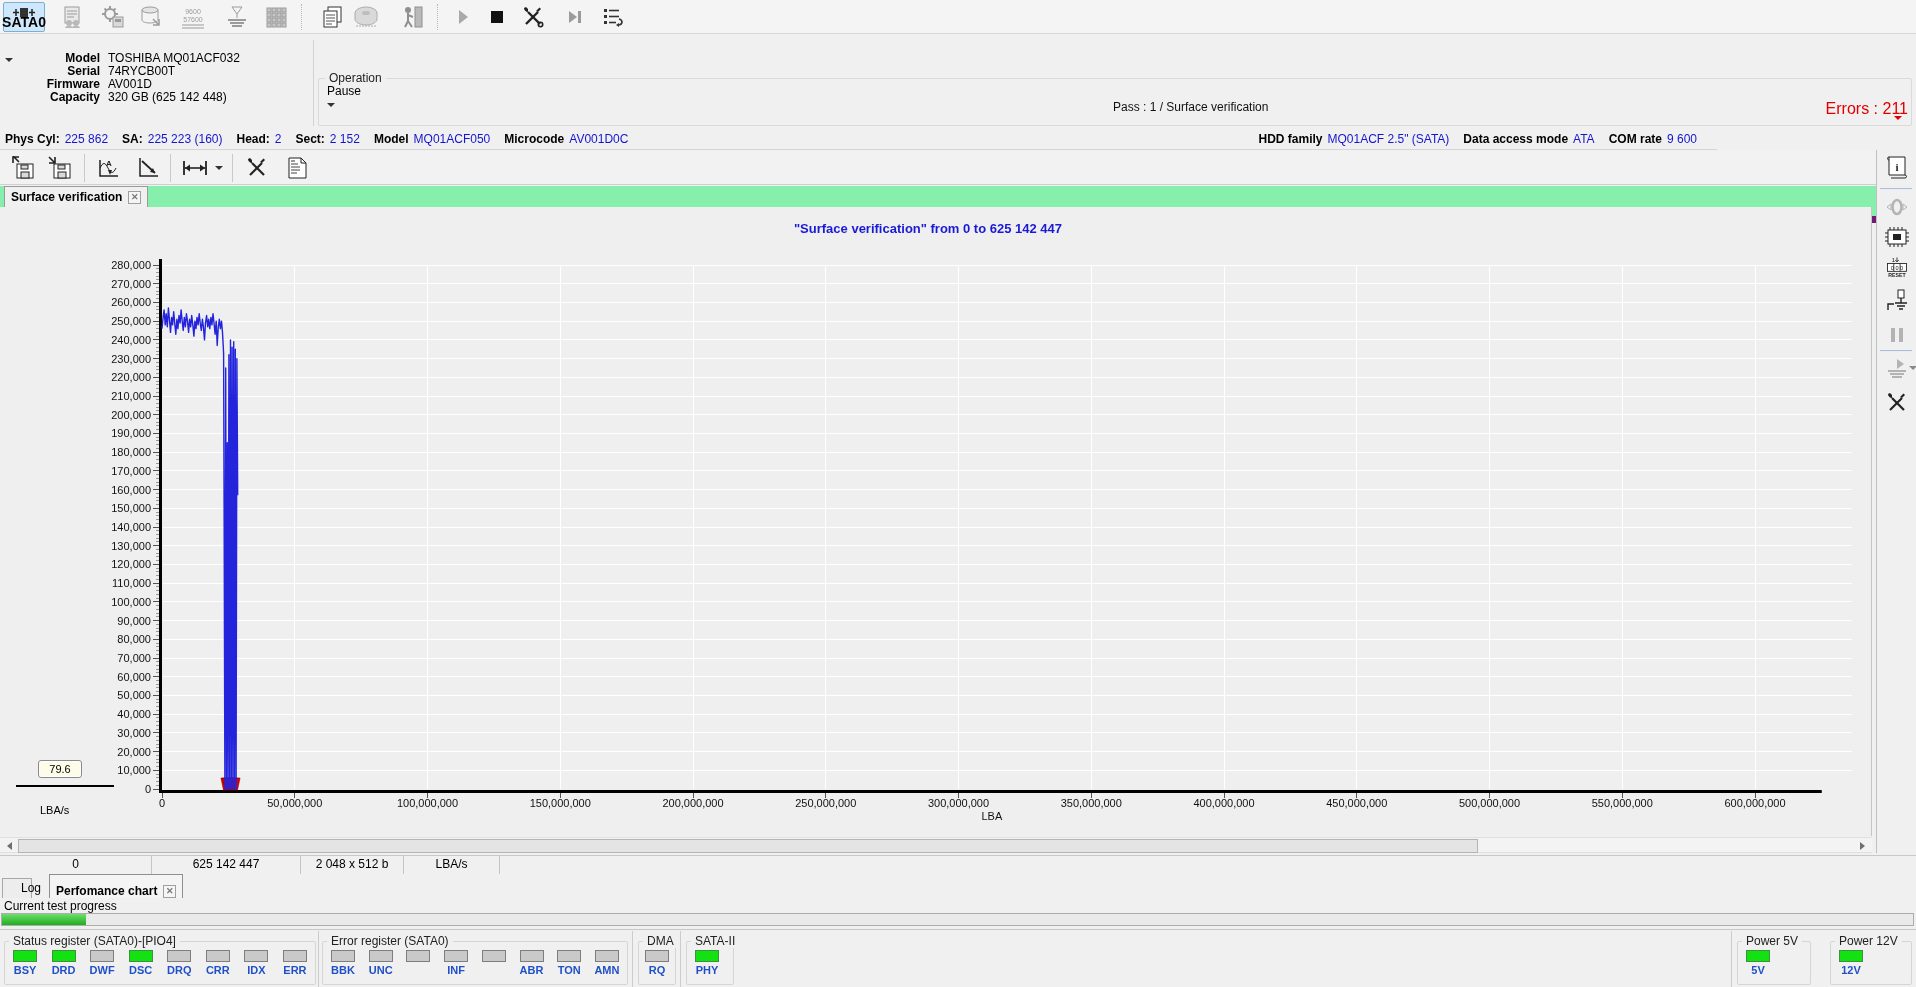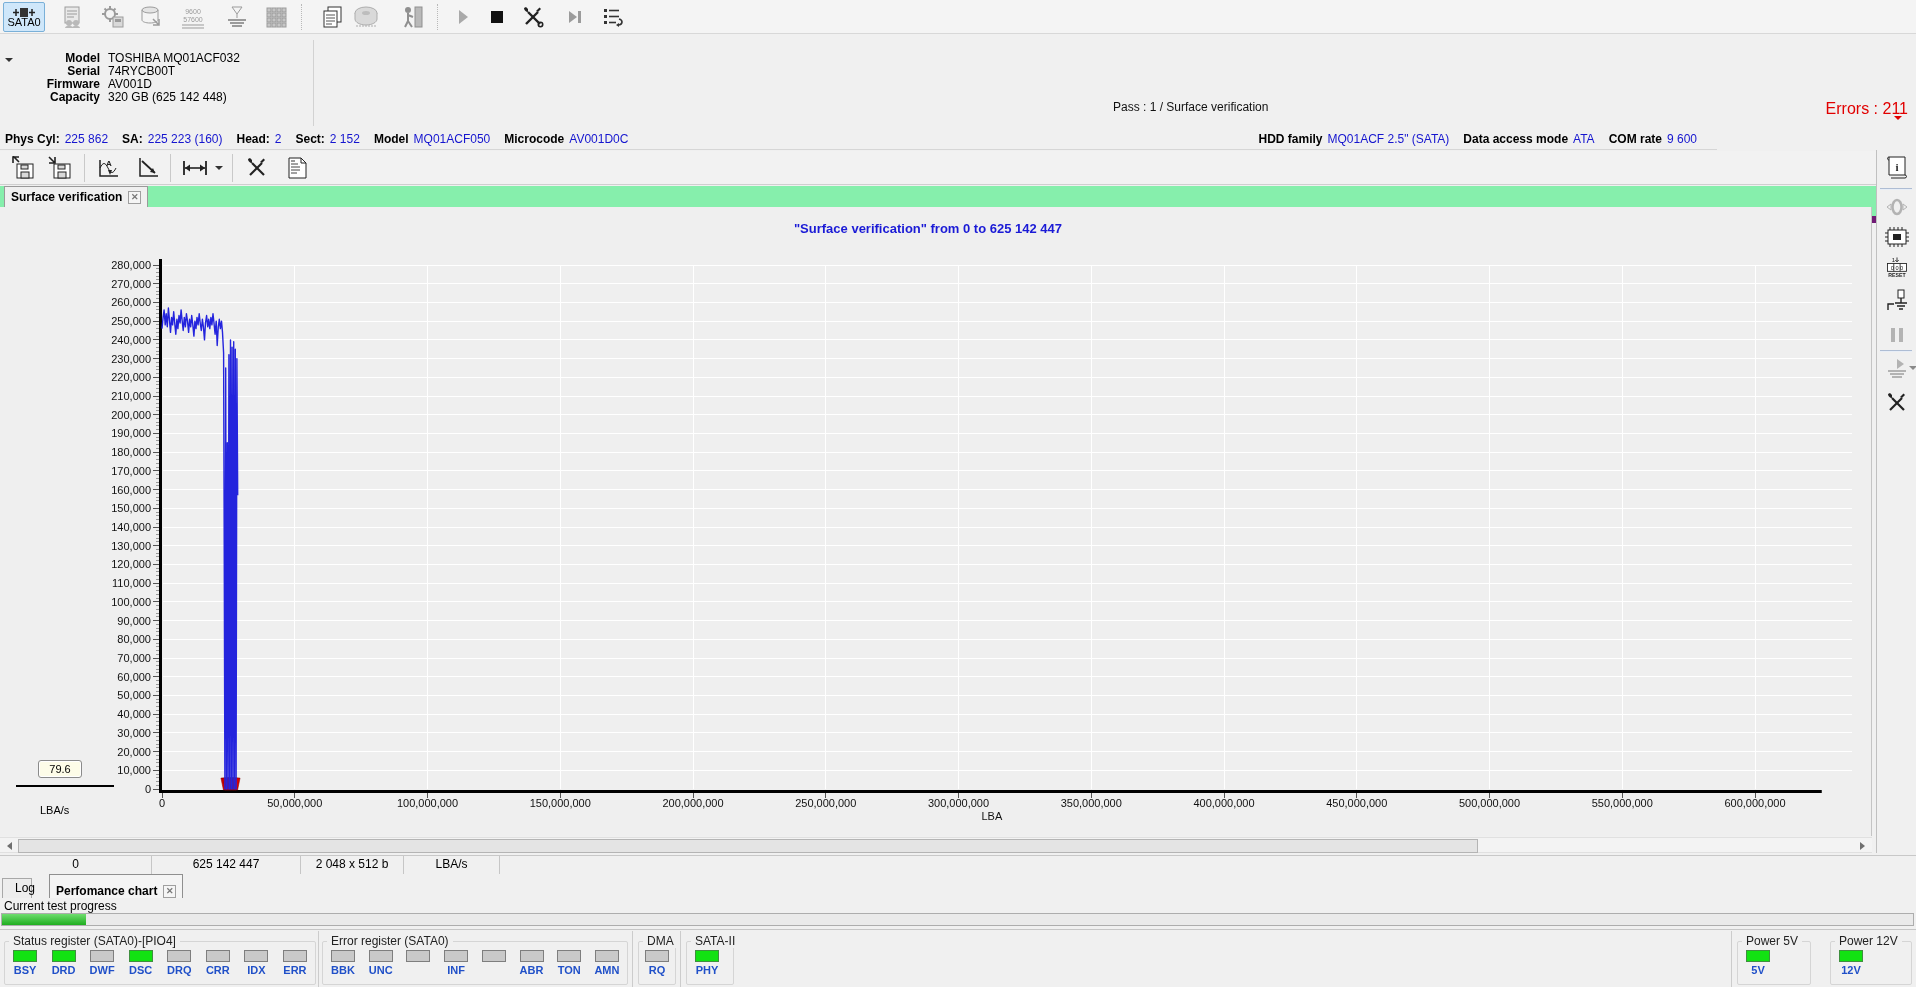--- a/index.html
+++ b/index.html
@@ -3,21 +3,21 @@
 <meta charset="utf-8">
 <style>
   *{margin:0;padding:0;box-sizing:border-box}
   html,body{background:#f0f0f0}
   body{font-family:"Liberation Sans",sans-serif;font-size:12px;color:#000}
   .screen{position:relative;width:1916px;height:987px;background:#f0f0f0;overflow:hidden}
 
   
   .tb-top{position:absolute;left:0;top:0;width:1916px;height:34px;background:#f4f4f4;border-bottom:1px solid #d8d8d8}
   .sata-btn{position:absolute;left:3px;top:2px;width:42px;height:30px;background:#cfe7fa;border:1px solid #7ab0d8;border-radius:2px;display:flex;flex-direction:column;align-items:center;justify-content:center}
-  .sata-btn .lbl{font-size:11px;font-weight:normal;line-height:9px}
+  .sata-btn .lbl{font-size:14px;font-weight:bold;line-height:9px}
   .ticon{position:absolute;top:4px;width:30px;height:26px;display:flex;align-items:center;justify-content:center}
   .tsep{position:absolute;top:4px;width:1px;height:26px;border-left:1px dotted #b9b9b9}
   .vsep2{position:absolute;top:3px;width:1px;height:28px;border-left:1px solid #c9c9c9}
 
   
   .grp{position:absolute;border:1px solid #dadada;border-radius:2px}
   .grp-title{position:absolute;top:-8px;left:6px;background:#f0f0f0;padding:0 4px;font-size:12px;color:#222;white-space:nowrap}
   .hdd-row{position:absolute;left:0;width:300px;height:13px;line-height:13px}
   .hdd-row .l{position:absolute;left:0;width:92px;text-align:right;font-weight:bold}
   .hdd-row .v{position:absolute;left:100px;white-space:nowrap}
@@ -54,21 +54,21 @@
   .arr.left{border-right:5px solid #6f6f6f}
   .arr.right{border-left:5px solid #6f6f6f}
   .sthumb{position:absolute;left:18px;top:1px;width:1460px;height:14px;background:#e4e4e4;border:1px solid #b4b4b4}
 
   
   .cells{position:absolute;left:0;top:855px;width:1916px;height:18px;border-top:1px solid #c8c8c8;background:#f0f0f0}
   .cell{position:absolute;top:0;height:18px;line-height:17px;text-align:center;border-right:1px solid #c6c6c6;font-size:12px}
 
   
   .btabs{position:absolute;left:0;top:874px;width:1916px;height:24px}
-  .tab-log{position:absolute;left:2px;top:4px;width:30px;height:20px;background:#ededed;border:1px solid #a8a8a8;border-bottom:none;line-height:19px;padding-left:12px}
+  .tab-log{position:absolute;left:2px;top:4px;width:30px;height:20px;background:#ededed;border:1px solid #a8a8a8;border-bottom:none;line-height:19px;padding-left:18px}
   .tab-perf{position:absolute;left:49px;top:0;height:24px;background:#f4f4f4;border:1px solid #8f8f8f;border-bottom:none;display:flex;align-items:flex-end;gap:6px;padding:0 6px;font-weight:bold}
 
   
   .prog-label{position:absolute;left:4px;top:899px;font-size:12px}
   .prog{position:absolute;left:1px;top:913px;width:1913px;height:13px;border:1px solid #adadad;background:#eaeaea}
   .prog .fill{height:100%;background:linear-gradient(#6fdd6f,#1fae1f)}
 
   
   .regstrip{position:absolute;left:0;top:929px;width:1916px;height:58px;border-top:1px solid #c6c6c6;background:#f0f0f0}
   .reg-grp{position:absolute;top:11px;height:44px;border:1px solid #d5d5d5;border-radius:2px}
@@ -241,20 +241,25 @@
     <span class="v">AV001D</span>
   </div>
   <div class="hdd-row" style="left:8px;top:91px">
     <span class="l">Capacity</span>
     <span class="v">320 GB (625 142 448)</span>
   </div>
 
   <div style="position:absolute;left:313px;top:40px;width:1px;height:86px;border-left:1px solid #d2d2d2"></div>
 
 
+  <div class="grp" style="left:318px;top:78px;width:1594px;height:48px">
+    <div class="grp-title">Operation</div>
+    <div style="position:absolute;left:8px;top:5px">Pause</div>
+    <div class="tiny-arrow" style="left:8px;top:24px"></div>
+  </div>
   <div class="pass-info">Pass : 1 / Surface verification</div>
   <div class="errors">Errors : 211</div>
   <div class="tiny-arrow red" style="right:14px;top:116px"></div>
 
   <div class="status-line">
     <span class="sl-left" id="sl-left"><span class="pair"><b>Phys Cyl:</b><span class="val">225 862</span></span><span class="pair"><b>SA:</b><span class="val">225 223 (160)</span></span><span class="pair"><b>Head:</b><span class="val">2</span></span><span class="pair"><b>Sect:</b><span class="val">2 152</span></span><span class="pair"><b>Model</b><span class="val">MQ01ACF050</span></span><span class="pair"><b>Microcode</b><span class="val">AV001D0C</span></span></span>
     <span class="sl-right" id="sl-right"><span class="pair"><b>HDD family</b><span class="val">MQ01ACF 2.5" (SATA)</span></span><span class="pair"><b>Data access mode</b><span class="val">ATA</span></span><span class="pair"><b>COM rate</b><span class="val">9 600</span></span></span>
   </div>
 
   <div class="tb2">

